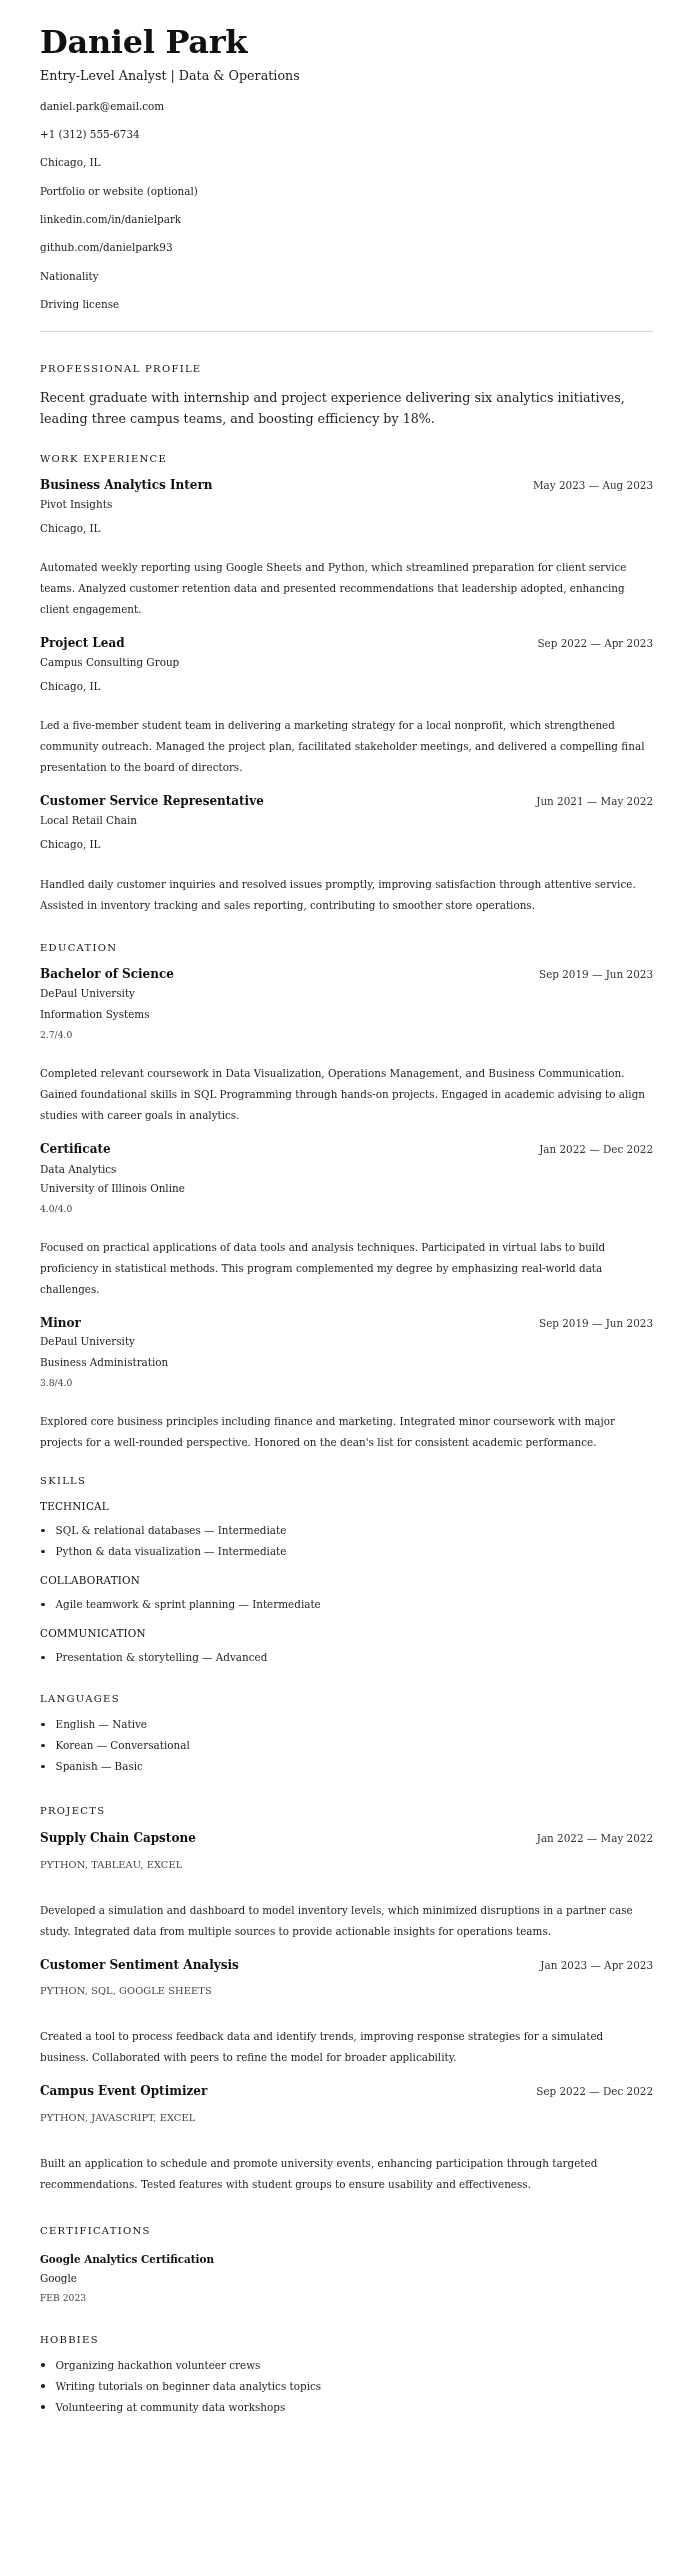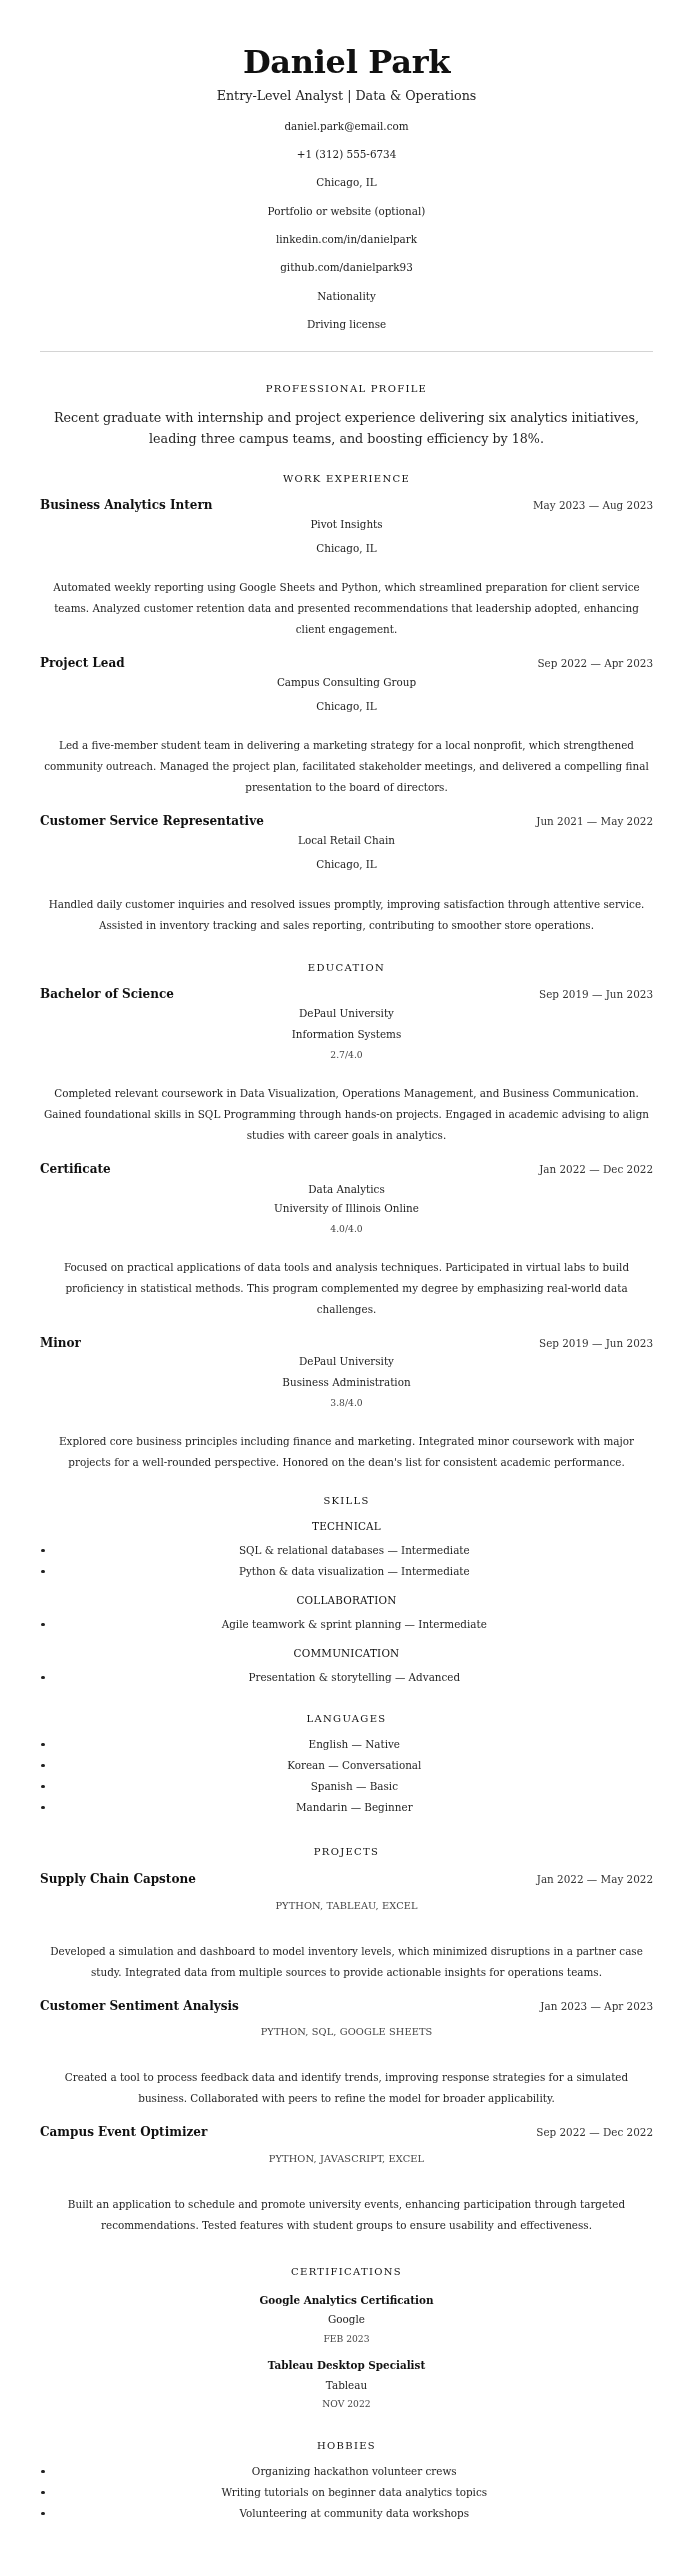--- a/index.html
+++ b/index.html
@@ -1,17 +1,17 @@
 <!DOCTYPE html>
 <html style="font-size:9.2px"><head>
 <meta charset="utf-8">
 <style>
   html, body { margin:0; padding:0; background:#ffffff; }
   body { width:692px; min-height:2576px; font-family:"DejaVu Serif", serif; color:#1f1f1f; }
-  .page { padding:44px 39px 35px 40px; box-sizing:border-box; width:692px;text-align:center; }
+  .page { padding:24px 39px 35px 40px; box-sizing:border-box; width:692px; }
   .name { font-size:32px; font-weight:bold; color:#111; margin:0; line-height:37px; letter-spacing:-0.3px; }
   .headline { font-size:12.7px; color:#222; margin-top:5.8px; line-height:18.5px; }
   .contacts { display:flex; flex-wrap:wrap; column-gap:18px; row-gap:9.8px; margin-top:11.5px; font-size:10.4px; color:#222; line-height:18.5px; max-width:613px;flex-direction:column; }
   .divider { height:0; border-top:1.7px solid #d4d4d4; margin-top:18px; }
   .section { margin-top:21px; }
   .section-title { font-size:10px; font-weight:normal; letter-spacing:1.3px; color:#111; text-transform:uppercase; line-height:14px; margin:0; }
   .profile-text { font-size:12.7px; line-height:21px; color:#1f1f1f; margin-top:10.4px; }
   .entry { margin-top:15px; }
   .entry-head { display:flex; justify-content:space-between; align-items:baseline; }
   .entry-title { font-size:12px; font-weight:bold; color:#111; line-height:17.3px; }
@@ -148,21 +148,20 @@
       <li><span class="dot"></span><span>Presentation &amp; storytelling — Advanced</span></li>
     </ul>
   </section>
 
   <section class="section" style="margin-top:24px">
     <h2 class="section-title">LANGUAGES</h2>
     <ul class="bullets" style="margin-top:8px">
       <li><span class="dot"></span><span>English — Native</span></li>
       <li><span class="dot"></span><span>Korean — Conversational</span></li>
       <li><span class="dot"></span><span>Spanish — Basic</span></li>
-      <li><span class="dot"></span><span>Mandarin — Beginner</span></li>
     </ul>
   </section>
 
   <section class="section" style="margin-top:26.5px">
     <h2 class="section-title">PROJECTS</h2>
 
     <div class="entry" style="margin-top:12.7px">
       <div class="entry-head">
         <div class="entry-title">Supply Chain Capstone</div>
         <div class="entry-date">Jan 2022 — May 2022</div>
@@ -190,25 +189,20 @@
     </div>
   </section>
 
   <section class="section" style="margin-top:29px">
     <h2 class="section-title">CERTIFICATIONS</h2>
     <div class="cert">
       <div class="cert-title">Google Analytics Certification</div>
       <div class="cert-issuer">Google</div>
       <div class="cert-date">FEB 2023</div>
     </div>
-    <div class="cert" style="margin-top:11.5px">
-      <div class="cert-title">Tableau Desktop Specialist</div>
-      <div class="cert-issuer">Tableau</div>
-      <div class="cert-date">NOV 2022</div>
-    </div>
   </section>
 
   <section class="section" style="margin-top:28px">
     <h2 class="section-title">HOBBIES</h2>
     <ul class="bullets" style="margin-top:8px">
       <li><span class="dot"></span><span>Organizing hackathon volunteer crews</span></li>
       <li><span class="dot"></span><span>Writing tutorials on beginner data analytics topics</span></li>
       <li><span class="dot"></span><span>Volunteering at community data workshops</span></li>
     </ul>
   </section>

